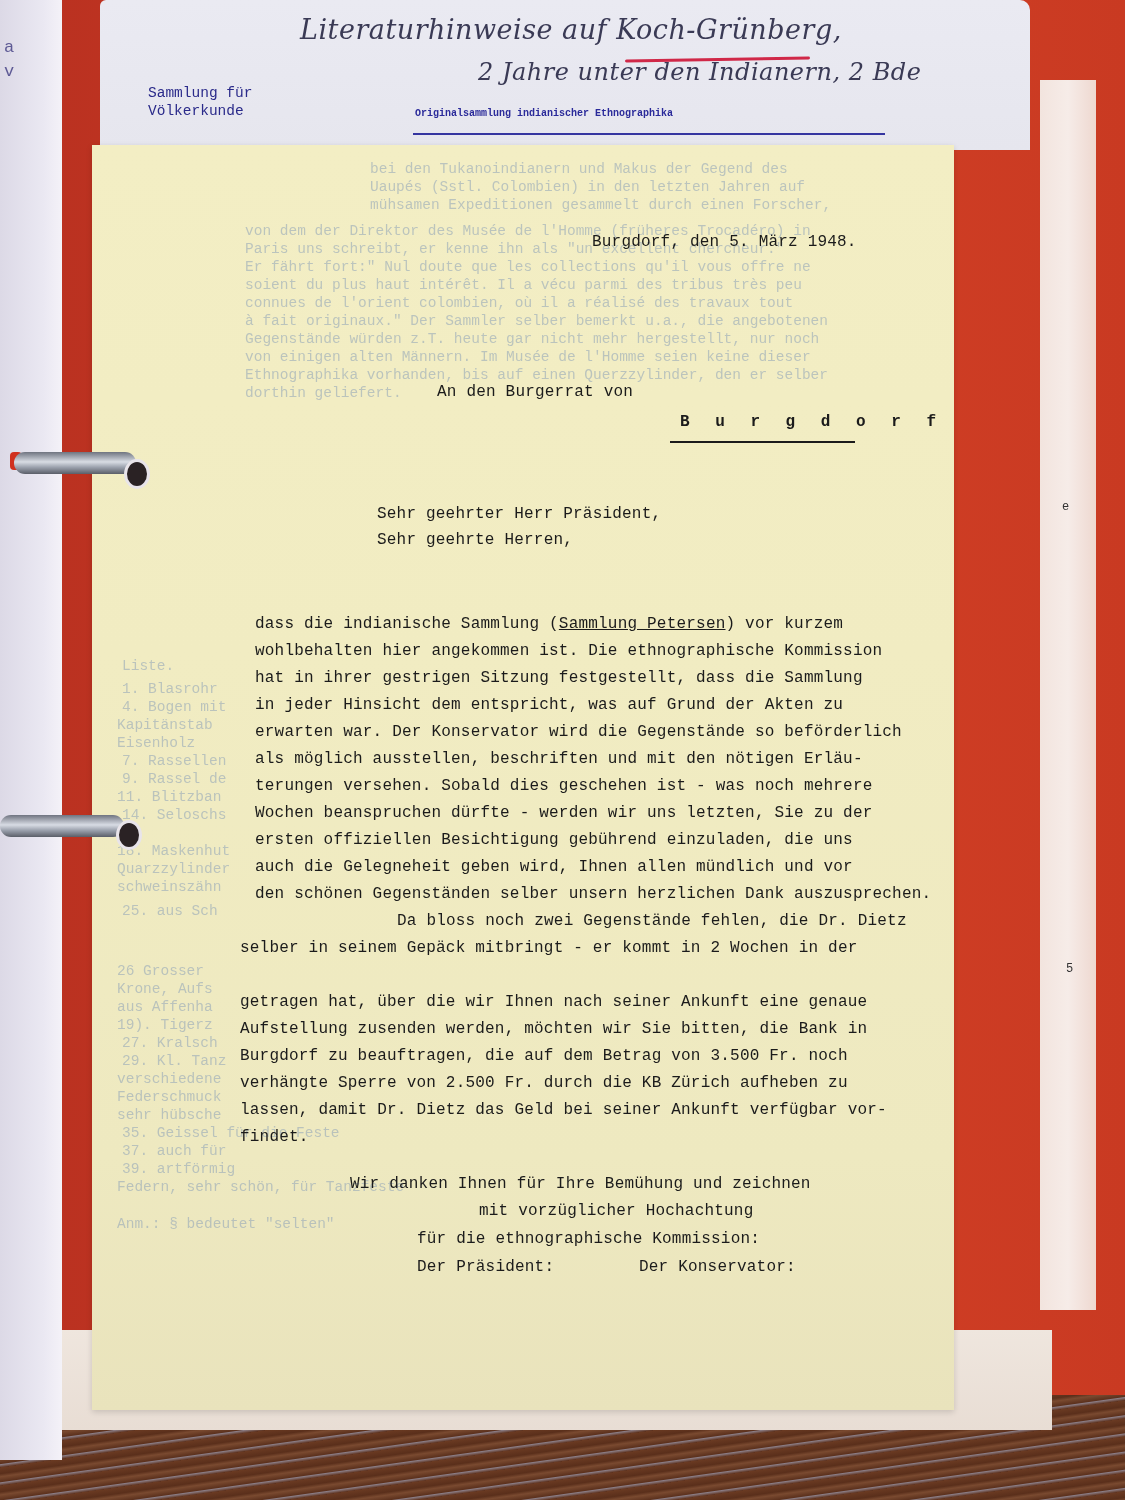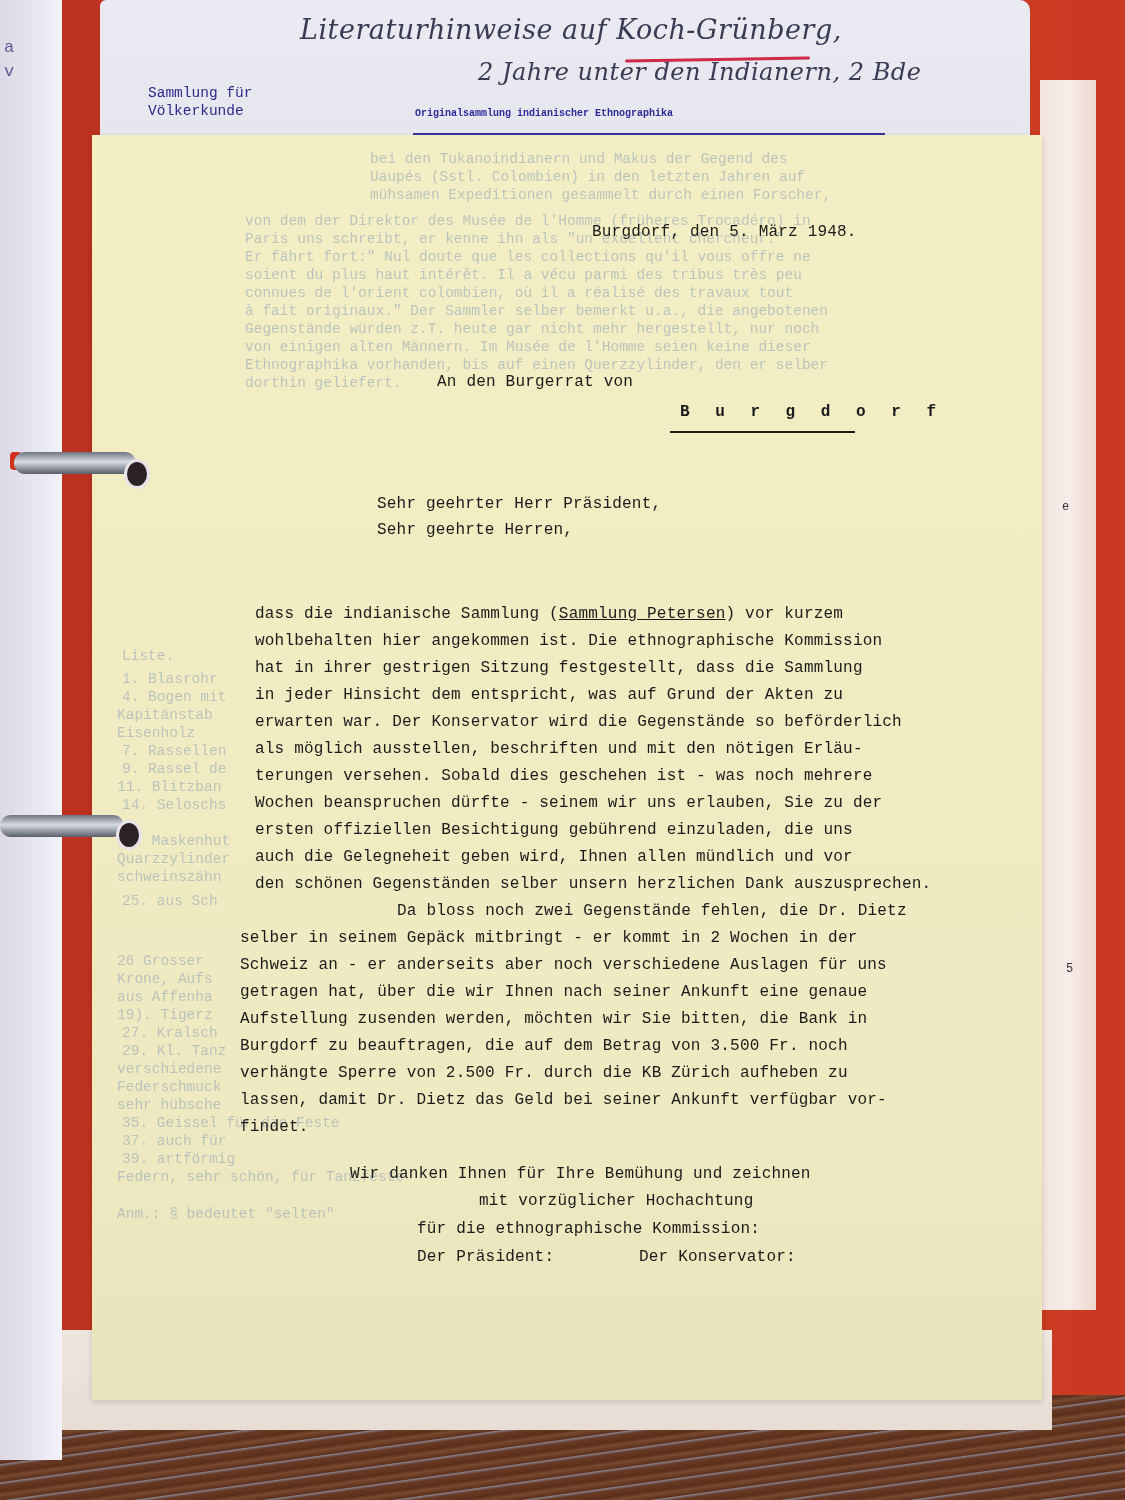--- a/index.html
+++ b/index.html
@@ -31,21 +31,21 @@
   .handwriting { position:absolute; font-family:"DejaVu Serif", serif; font-style:italic;
     color:#3a3a55; font-size:27px; letter-spacing:0.5px; white-space:nowrap; }
   .hw-1 { left:200px; top:14px; }
   .hw-2 { left:378px; top:58px; font-size:24px; }
   .hw-underline { position:absolute; left:525px; top:58px; width:185px; height:3px;
     background:#d02848; border-radius:2px; transform:rotate(-1deg); }
   .lh-left { position:absolute; left:48px; top:84px; color:#2a2a8a; font-size:14.5px; line-height:18px; }
   .lh-right { position:absolute; left:315px; top:108px; color:#2a2a9a; font-size:10px; font-weight:bold; }
   .lh-rule { position:absolute; left:313px; top:133px; width:472px; height:2px; background:#3535a0; }
   
-  .letter { position:absolute; left:92px; top:135px; width:950px; height:1265px;
+  .letter { position:absolute; left:92px; top:145px; width:862px; height:1265px;
     background:linear-gradient(180deg,#f3eec4 0%,#f1ecc2 40%,#eee9c0 80%,#e9e3bc 100%);
     box-shadow:0 2px 6px rgba(0,0,0,0.15); }
   .ghost { position:absolute; color:#8fa3b8; opacity:0.55; font-size:14.5px; white-space:pre; line-height:18px; }
   .type { position:absolute; color:#1b1b1b; font-size:16px; white-space:nowrap; letter-spacing:0.2px; }
   .underline { text-decoration:underline; }
   .spaced { letter-spacing:8px; font-weight:bold; }
   .rule-under { position:absolute; height:2px; background:#1b1b1b; }
   
   .ring { position:absolute; height:22px; border-radius:11px;
     background:linear-gradient(180deg,#6f7480,#d8dce4 45%,#9aa0ac 70%,#5a5e68); }
@@ -134,27 +134,26 @@
   <div class="type" style="left:285px;top:360px">Sehr geehrter Herr Präsident,</div>
   <div class="type" style="left:285px;top:386px">Sehr geehrte Herren,</div>
 
   <div class="type" style="left:163px;top:470px"><span>dass die indianische Sammlung (</span><span class="underline">Sammlung Petersen</span><span>) vor kurzem</span></div>
   <div class="type" style="left:163px;top:497px">wohlbehalten hier angekommen ist. Die ethnographische Kommission</div>
   <div class="type" style="left:163px;top:524px">hat in ihrer gestrigen Sitzung festgestellt, dass die Sammlung</div>
   <div class="type" style="left:163px;top:551px">in jeder Hinsicht dem entspricht, was auf Grund der Akten zu</div>
   <div class="type" style="left:163px;top:578px">erwarten war. Der Konservator wird die Gegenstände so beförderlich</div>
   <div class="type" style="left:163px;top:605px">als möglich ausstellen, beschriften und mit den nötigen Erläu-</div>
   <div class="type" style="left:163px;top:632px">terungen versehen. Sobald dies geschehen ist - was noch mehrere</div>
-  <div class="type" style="left:163px;top:659px">Wochen beanspruchen dürfte - seinem wir uns erlauben, Sie zu der</div>
+  <div class="type" style="left:163px;top:659px">Wochen beanspruchen dürfte - werden wir uns letzten, Sie zu der</div>
   <div class="type" style="left:163px;top:686px">ersten offiziellen Besichtigung gebührend einzuladen, die uns</div>
   <div class="type" style="left:163px;top:713px">auch die Gelegneheit geben wird, Ihnen allen mündlich und vor</div>
   <div class="type" style="left:305px;top:767px">Da bloss noch zwei Gegenstände fehlen, die Dr. Dietz</div>
   <div class="type" style="left:163px;top:740px">den schönen Gegenständen selber unsern herzlichen Dank auszusprechen.</div>
   <div class="type" style="left:148px;top:794px">selber in seinem Gepäck mitbringt - er kommt in 2 Wochen in der</div>
-  <div class="type" style="left:148px;top:821px">Schweiz an - er anderseits aber noch verschiedene Auslagen für uns</div>
   <div class="type" style="left:148px;top:848px">getragen hat, über die wir Ihnen nach seiner Ankunft eine genaue</div>
   <div class="type" style="left:148px;top:875px">Aufstellung zusenden werden, möchten wir Sie bitten, die Bank in</div>
   <div class="type" style="left:148px;top:902px">Burgdorf zu beauftragen, die auf dem Betrag von 3.500 Fr. noch</div>
   <div class="type" style="left:148px;top:929px">verhängte Sperre von 2.500 Fr. durch die KB Zürich aufheben zu</div>
   <div class="type" style="left:148px;top:956px">lassen, damit Dr. Dietz das Geld bei seiner Ankunft verfügbar vor-</div>
   <div class="type" style="left:148px;top:983px">findet.</div>
 
   <div class="type" style="left:258px;top:1030px">Wir danken Ihnen für Ihre Bemühung und zeichnen</div>
   <div class="type" style="left:387px;top:1057px">mit vorzüglicher Hochachtung</div>
   <div class="type" style="left:325px;top:1085px">für die ethnographische Kommission:</div>

